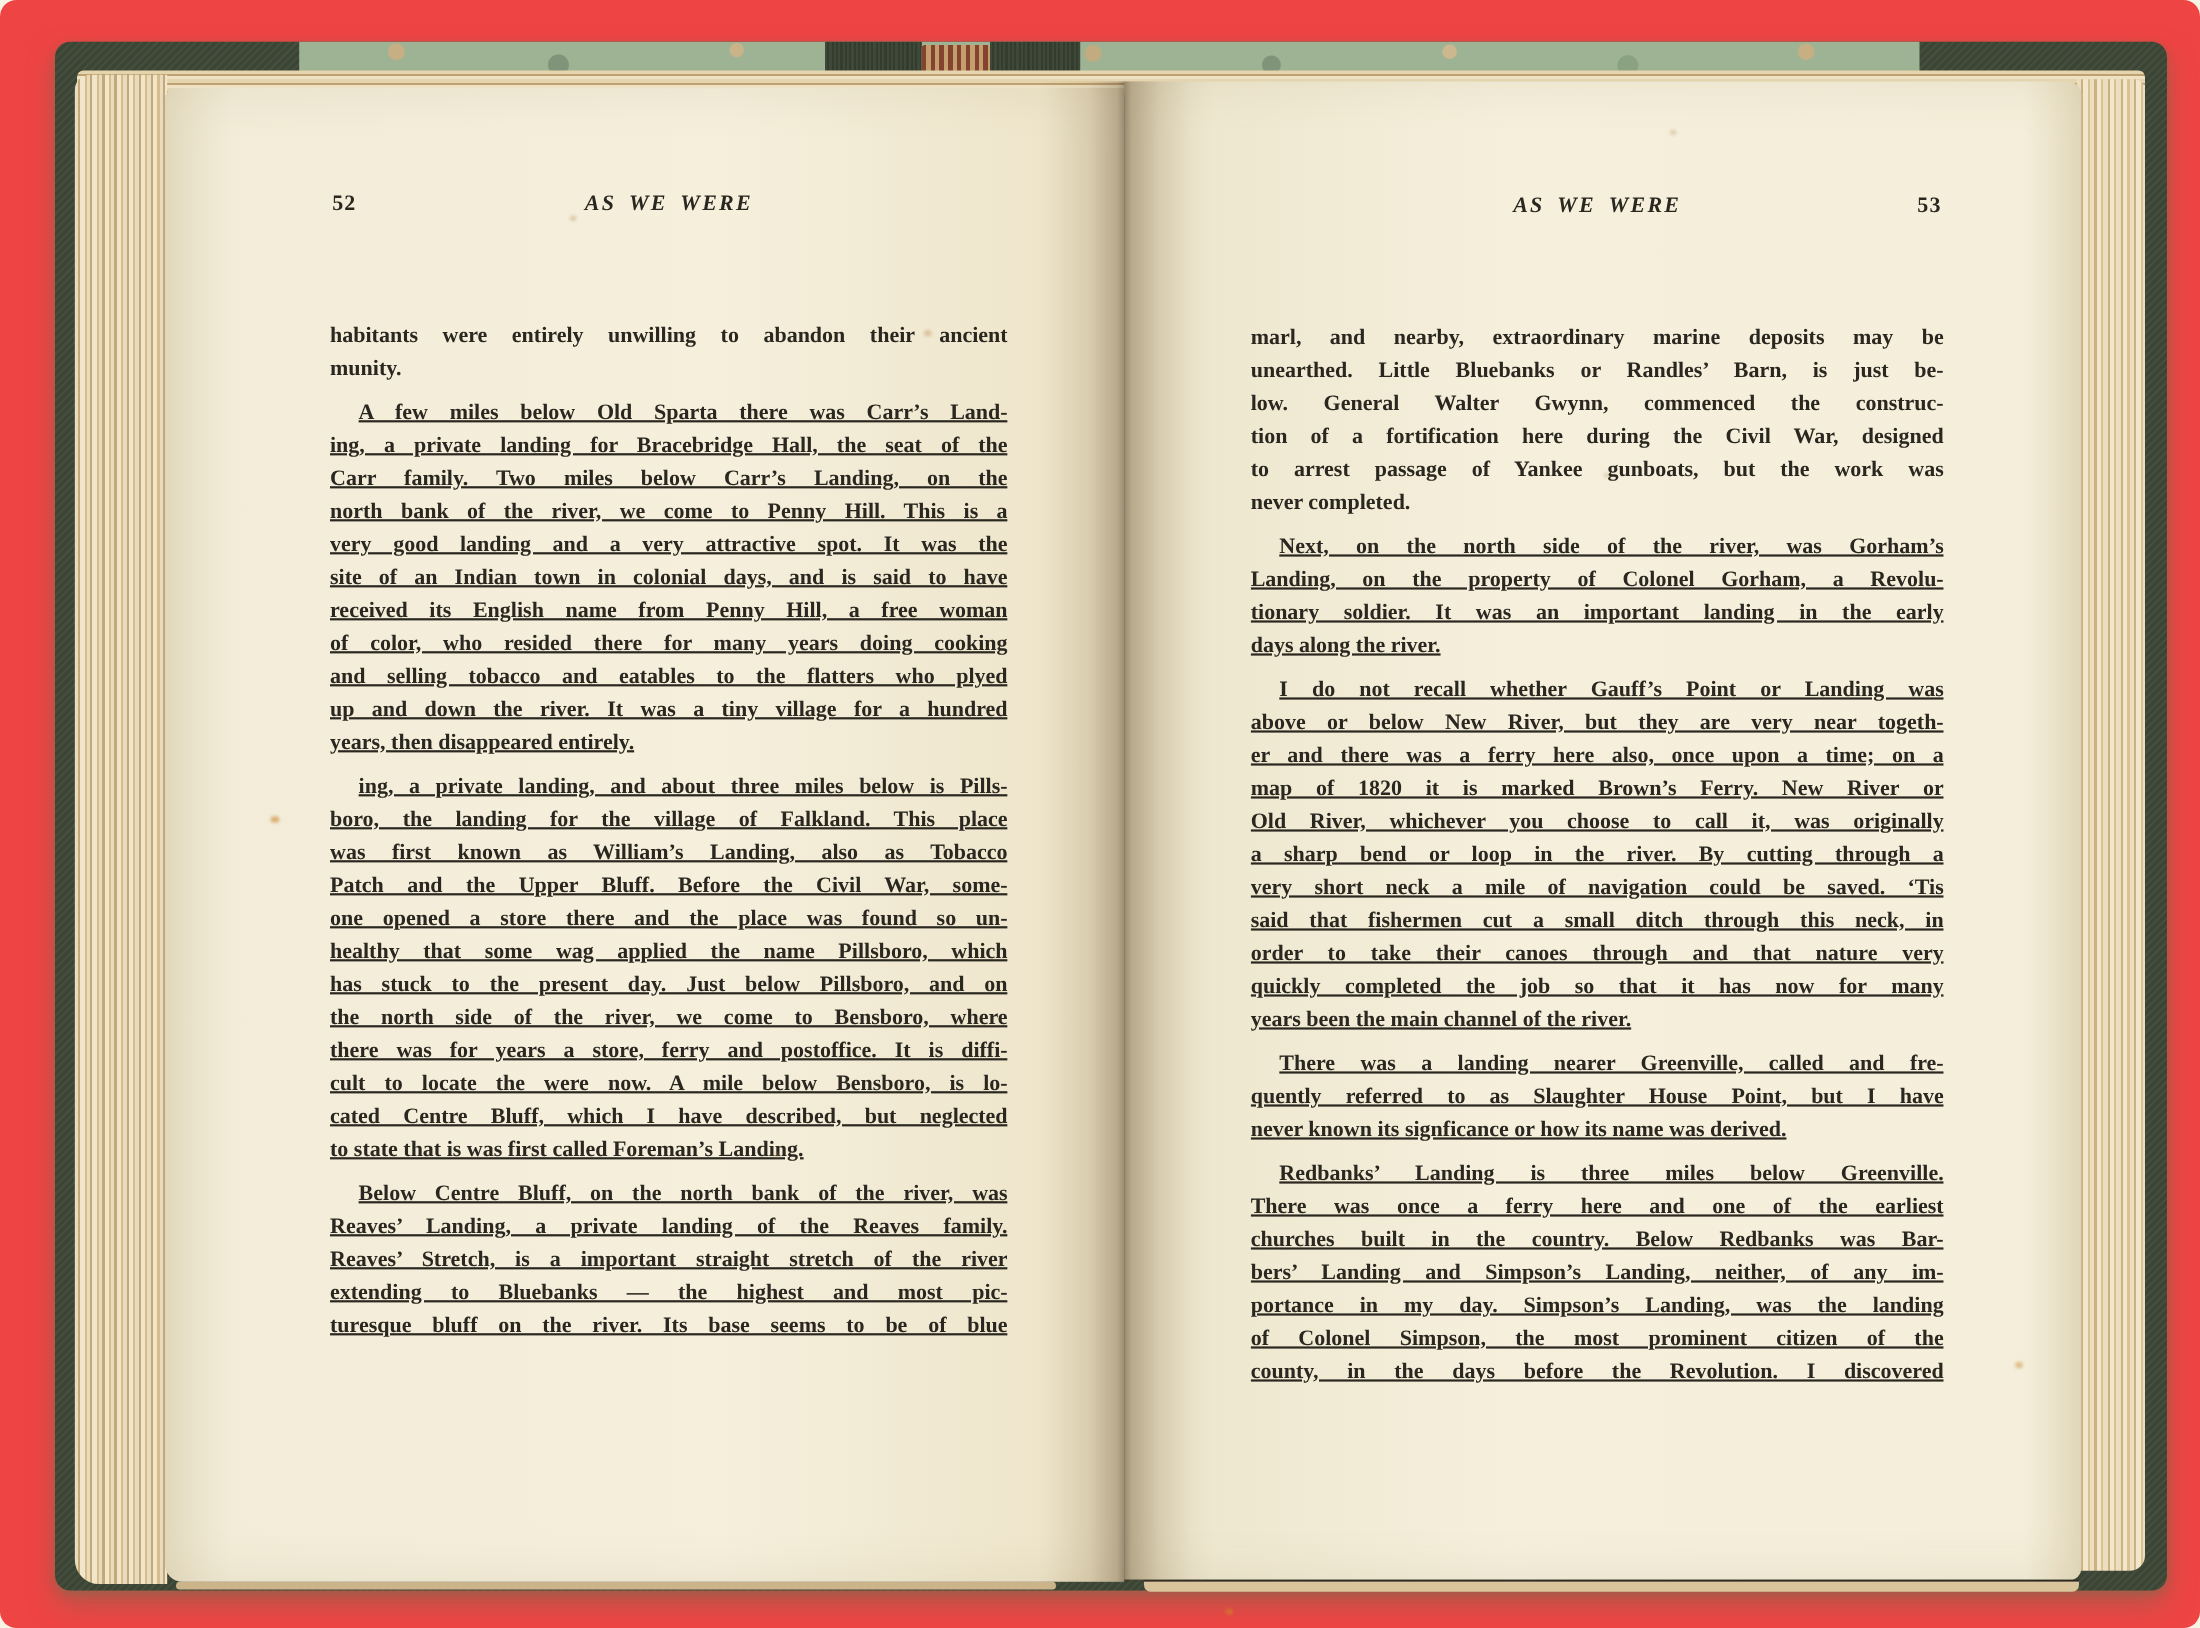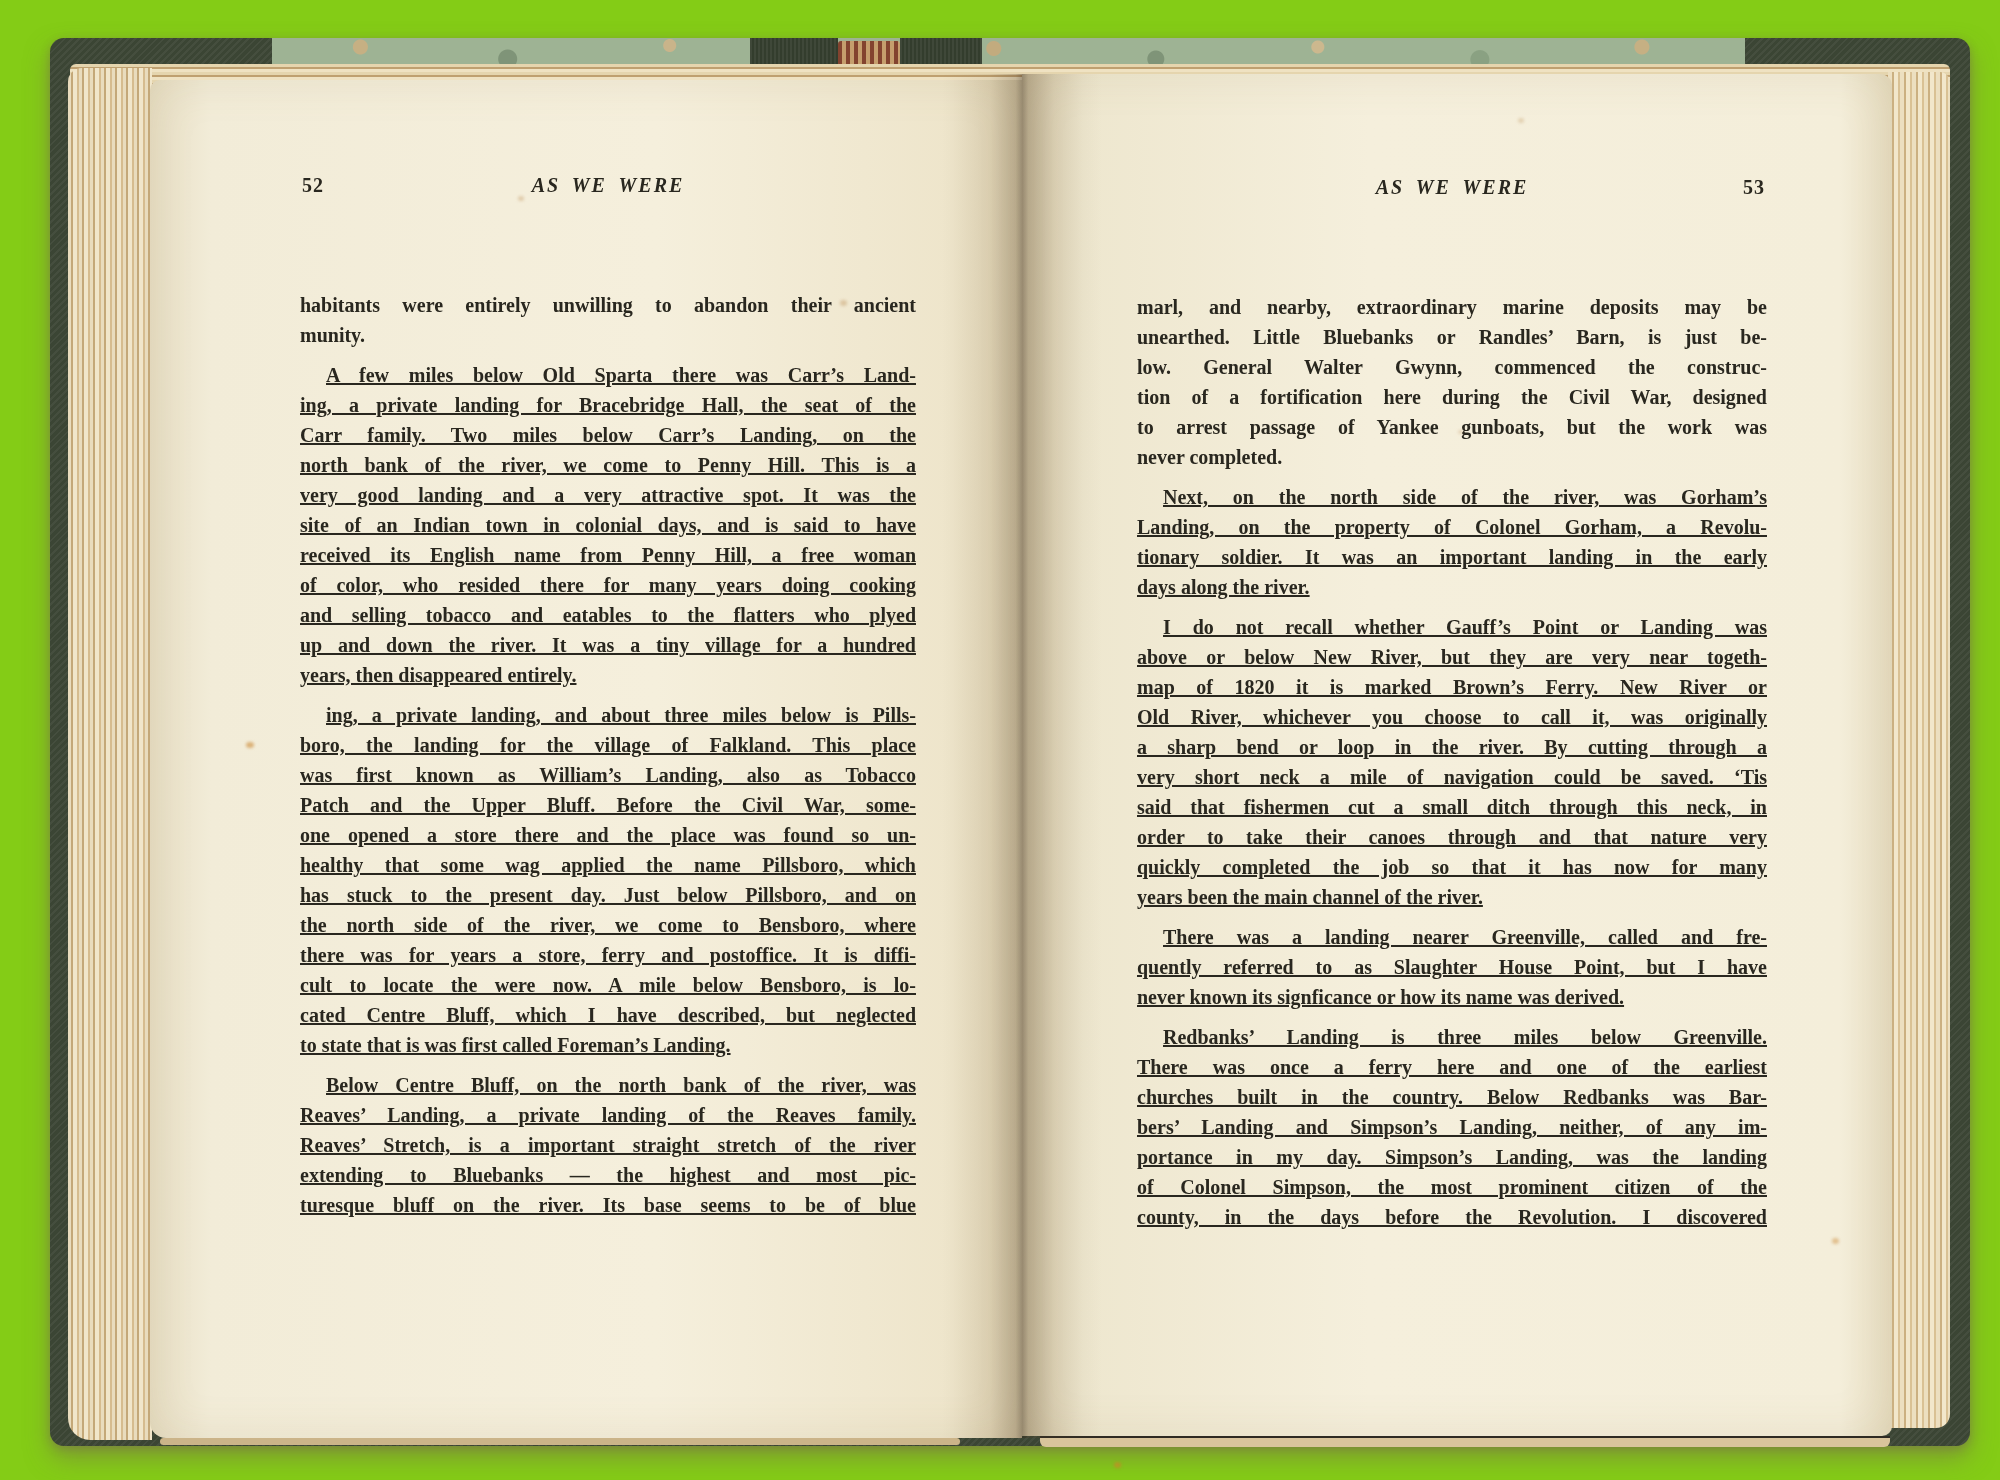--- a/index.html
+++ b/index.html
@@ -63,21 +63,21 @@
   .para + .para{margin-top:10px;text-decoration:underline;}
   .line{height:30px;line-height:30px;overflow:hidden;text-align:justify;text-align-last:justify;}
   .line.lastline{text-align-last:left;}
   .para.indent .line:first-child{text-indent:26px;}
   
   .fox{position:absolute;border-radius:50%;filter:blur(1.5px);pointer-events:none;z-index:9;}
 </style>
 </head>
 <body>
 
-<div class="photo" style="background: #84cc16;">
+<div class="photo" style="background: #ef4444; border-radius: 15px;">
 
   <div class="book" style="background: rgb(59, 69, 52);">
     <div class="weave"></div>
     <div class="marble"></div>
     <div class="spine-cloth cloth-l"></div>
     <div class="spine-cloth cloth-r"></div>
     <div class="headband"></div>
     <div class="deckle-top"></div>
     <div class="deckle-left"></div>
     <div class="deckle-right"></div>
@@ -151,20 +151,21 @@
         </div>
         <div class="para indent">
           <div class="line">Next, on the north side of the river, was Gorham’s</div>
           <div class="line">Landing, on the property of Colonel Gorham, a Revolu-</div>
           <div class="line">tionary soldier.  It was an important landing in the early</div>
           <div class="line lastline">days along the river.</div>
         </div>
         <div class="para indent">
           <div class="line">I do not recall whether Gauff’s Point or Landing was</div>
           <div class="line">above or below New River, but they are very near togeth-</div>
+          <div class="line">er and there was a ferry here also, once upon a time; on a</div>
           <div class="line">map of 1820 it is marked Brown’s Ferry.  New River or</div>
           <div class="line">Old River, whichever you choose to call it, was originally</div>
           <div class="line">a sharp bend or loop in the river.  By cutting through a</div>
           <div class="line">very short neck a mile of navigation could be saved.  ‘Tis</div>
           <div class="line">said that fishermen cut a small ditch through this neck, in</div>
           <div class="line">order to take their canoes through and that nature very</div>
           <div class="line">quickly completed the job so that it has now for many</div>
           <div class="line lastline">years been the main channel of the river.</div>
         </div>
         <div class="para indent">

